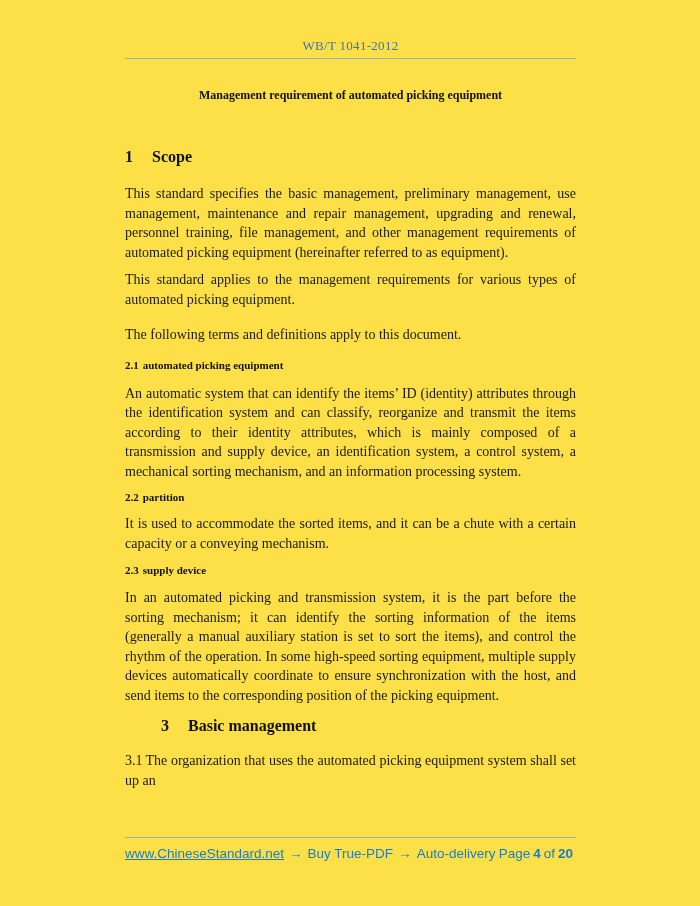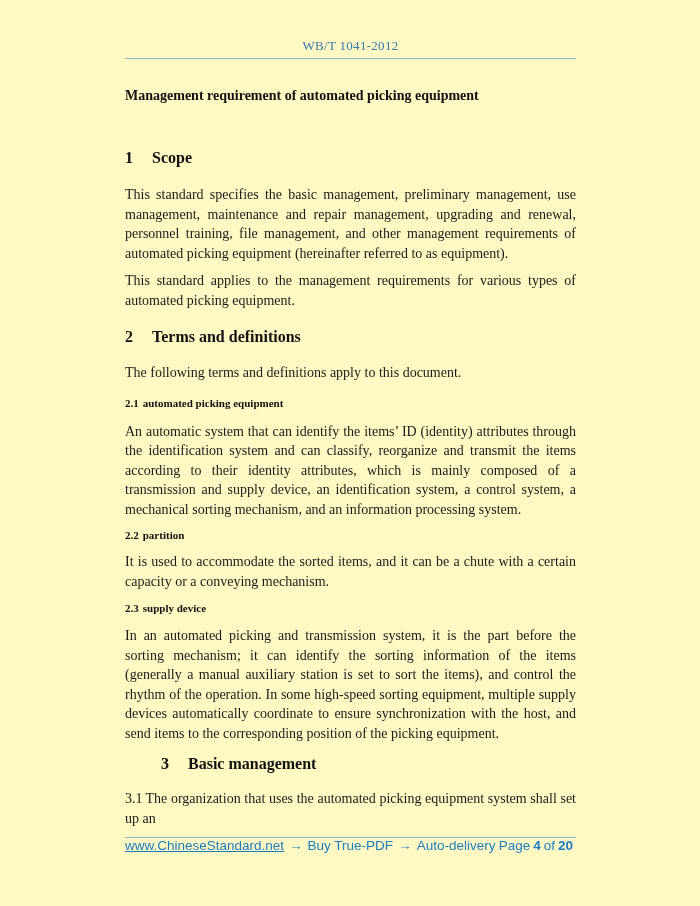--- a/index.html
+++ b/index.html
@@ -6,42 +6,43 @@
   html, body { background:#ffffff; }
   body {
     width:700px; height:906px;
     font-family:"Liberation Serif", serif;
     color:#1a1a1a;
     position:relative;
     overflow:hidden;
   }
   .page {
     position:absolute; inset:0;
-    background:#fef9c3;
+    background:#fde047;
   }
   .content {
     position:absolute;
     left:125px; right:124px; top:0;
   }
   .doc-header {
     padding-top:38px;
     text-align:center;
     font-size:13px;
     color:#3a76b0;
     letter-spacing:0.3px;
   }
   .header-rule {
     margin-top:4px;
     border-top:1px solid #8fb4cb;
     height:0;
   }
   .doc-title {
     margin-top:29px;
+    text-align:center;
     font-weight:bold;
-    font-size:14px;
+    font-size:12px;
     color:#111111;
   }
   .sec-heading {
     font-weight:bold;
     font-size:16px;
     color:#111111;
     line-height:21px;
   }
   .sec-num {
     display:inline-block;
@@ -67,20 +68,21 @@
     top:837px;
     font-family:"Liberation Sans", sans-serif;
     font-size:13.5px;
     color:#1d7cc4;
   }
   .footer-rule {
     border-top:1px solid #8fb4cb;
     height:0;
   }
   .footer-row {
+    margin-top:8px;
     display:flex;
     justify-content:space-between;
     align-items:baseline;
   }
   .footer-left { white-space:nowrap; }
   .footer-link {
     color:#1d7cc4;
     text-decoration:underline;
     cursor:pointer;
   }
@@ -100,23 +102,20 @@
     <div class="doc-title">Management requirement of automated picking equipment</div>
 
     <div class="sec-heading" style="margin-top:43px;">
       <span class="sec-num">1</span><span>Scope</span>
     </div>
 
     <p class="para" style="margin-top:17px;">This standard specifies the basic management, preliminary management, use management, maintenance and repair management, upgrading and renewal, personnel training, file management, and other management requirements of automated picking equipment (hereinafter referred to as equipment).</p>
 
     <p class="para" style="margin-top:8px;">This standard applies to the management requirements for various types of automated picking equipment.</p>
 
-    <div class="sec-heading" style="margin-top:16px;">
-      <span class="sec-num">2</span><span>Terms and definitions</span>
-    </div>
 
     <p class="para" style="margin-top:16px;">The following terms and definitions apply to this document.</p>
 
     <div class="term-heading" style="margin-top:11px;">
       <span class="term-num">2.1</span><span>automated picking equipment</span>
     </div>
     <p class="para" style="margin-top:9px;">An automatic system that can identify the items’ ID (identity) attributes through the identification system and can classify, reorganize and transmit the items according to their identity attributes, which is mainly composed of a transmission and supply device, an identification system, a control system, a mechanical sorting mechanism, and an information processing system.</p>
 
     <div class="term-heading" style="margin-top:7px;">
       <span class="term-num">2.2</span><span>partition</span>

